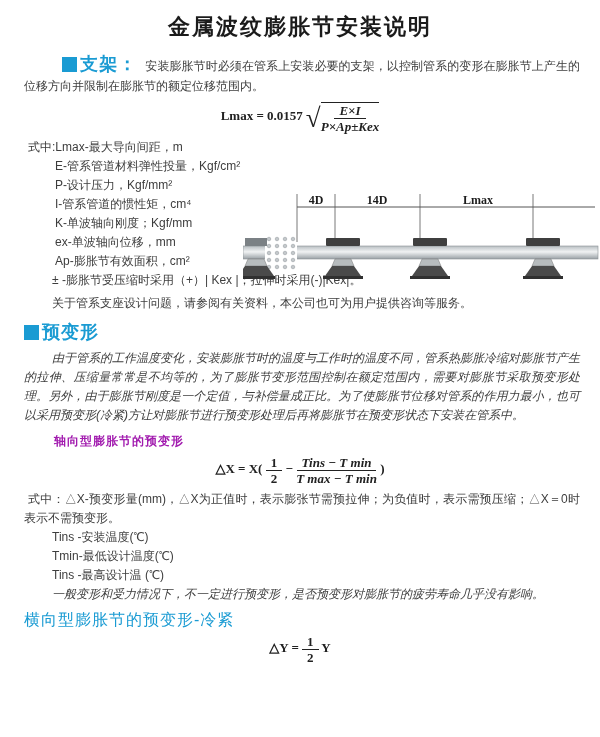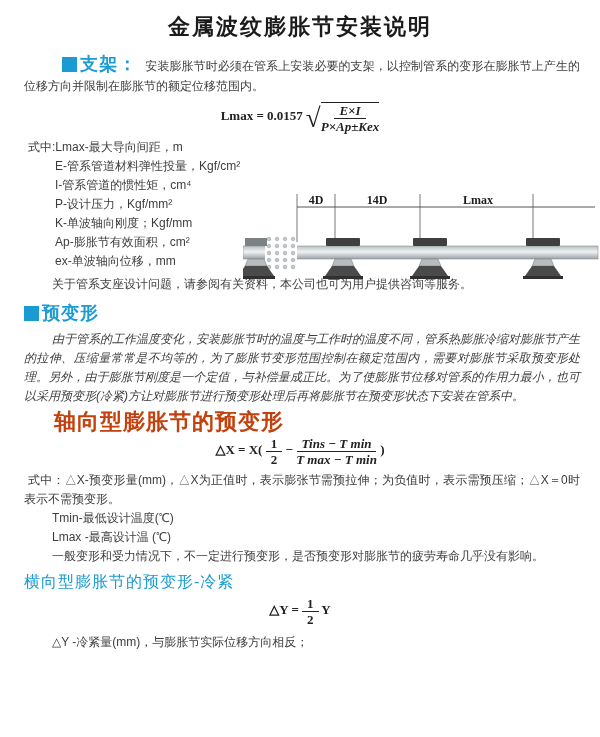--- a/index.html
+++ b/index.html
@@ -36,26 +36,26 @@
   .vars .ind { margin-left:27px; }
 
   .pm-line   { margin:0 0 0 52px; line-height:19px; }
   .consult   { margin:4px 0 0 52px; line-height:19px; }
 
   .diagram { position:absolute; left:243px; top:192px; width:357px; height:100px; }
 
   .sec-header { margin:8px 0 0 24px; line-height:22px; }
   .preform-p { margin:4px 20px 0 24px; line-height:19px; text-align:justify; text-indent:28px;font-style:italic; }
 
-  .subtitle  { margin:6px 0 0 54px; color:#c2410c; font-size:22px; font-weight:bold; letter-spacing:1px; line-height:20px; }
+  .subtitle  { margin:6px 0 0 54px; color:#a21caf; font-size:12px; font-weight:bold; letter-spacing:1px; line-height:20px; }
   .subtitle2 { margin:6px 0 0 24px; color:#1a9bd3; font-size:16px; font-weight:normal; letter-spacing:1px; line-height:20px; }
 
   .axial-desc { margin:4px 20px 0 24px; line-height:19px; text-align:justify; text-indent:4px; }
   .items { margin:0 0 0 52px; line-height:19px; }
-  .note  { margin:0 0 0 52px; line-height:19px; }
+  .note  { margin:0 0 0 52px; line-height:19px;font-style:italic; }
   .final-desc { margin:6px 0 0 52px; line-height:19px; }
 </style>
 </head>
 <body>
 
 <div class="page">
 
   <h1 class="title">金属波纹膨胀节安装说明</h1>
 
   <p class="support-intro"><span class="marker"></span><span class="sec-label">支架：</span><span>安装膨胀节时必须在管系上安装必要的支架，以控制管系的变形在膨胀节上产生的位移方向并限制在膨胀节的额定位移范围内。</span></p>
@@ -64,27 +64,28 @@
   <div class="formula">
     <span>Lmax = 0.0157</span><span class="radical">√</span><span class="radicand"><span class="frac">
           <span class="fnum fit">E×I</span>
           <span class="fden fit">P×Ap±Kex</span>
         </span></span>
   </div>
 
   <div class="vars">
     <div>式中:Lmax-最大导向间距，m</div>
     <div class="ind">E-管系管道材料弹性投量，Kgf/cm²</div>
+    <div class="ind">P-设计压力，Kgf/mm²</div>
     <div class="ind">I-管系管道的惯性矩，cm⁴</div>
-    <div class="ind">P-设计压力，Kgf/mm²</div>
     <div class="ind">K-单波轴向刚度；Kgf/mm</div>
+    <div class="ind">ex-单波轴向位移，mm</div>
     <div class="ind">Ap-膨胀节有效面积，cm²</div>
-    <div class="ind">ex-单波轴向位移，mm</div>
-  </div>
-
+  </div>
+
+  <div class="pm-line">± -膨胀节受压缩时采用（+）| Kex |；拉伸时采用(-)|Kex|。</div>
   <div class="consult">关于管系支座设计问题，请参阅有关资料，本公司也可为用户提供咨询等服务。</div>
 
   <svg class="diagram" viewBox="0 0 357 100">
     <defs>
       <linearGradient id="pipeGrad" x1="0" y1="0" x2="0" y2="1">
         <stop offset="0" stop-color="#b9bfc3"></stop>
         <stop offset="0.45" stop-color="#f0f2f3"></stop>
         <stop offset="1" stop-color="#9aa1a6"></stop>
       </linearGradient>
     </defs>
@@ -170,22 +171,23 @@
     <span class="frac">
         <span class="fnum fit">Tins − T min</span>
         <span class="fden fit">T max − T min</span>
       </span>
     <span>)</span>
   </div>
 
   <p class="axial-desc">式中：△X-预变形量(mm)，△X为正值时，表示膨张节需预拉伸；为负值时，表示需预压缩；△X＝0时表示不需预变形。</p>
 
   <div class="items">
+    <div>Tins -安装温度(℃)</div>
     <div>Tmin-最低设计温度(℃)</div>
-    <div>Lmax -最高设计温 (℃)</div>
+    <div>Tins -最高设计温 (℃)</div>
   </div>
 
   <div class="note">一般变形和受力情况下，不一定进行预变形，是否预变形对膨胀节的疲劳寿命几乎没有影响。</div>
 
   <div class="subtitle2">横向型膨胀节的预变形-冷紧</div>
 
   <div class="formula">
     <span>△Y =</span>
     <span class="frac">
         <span class="fnum">1</span>

